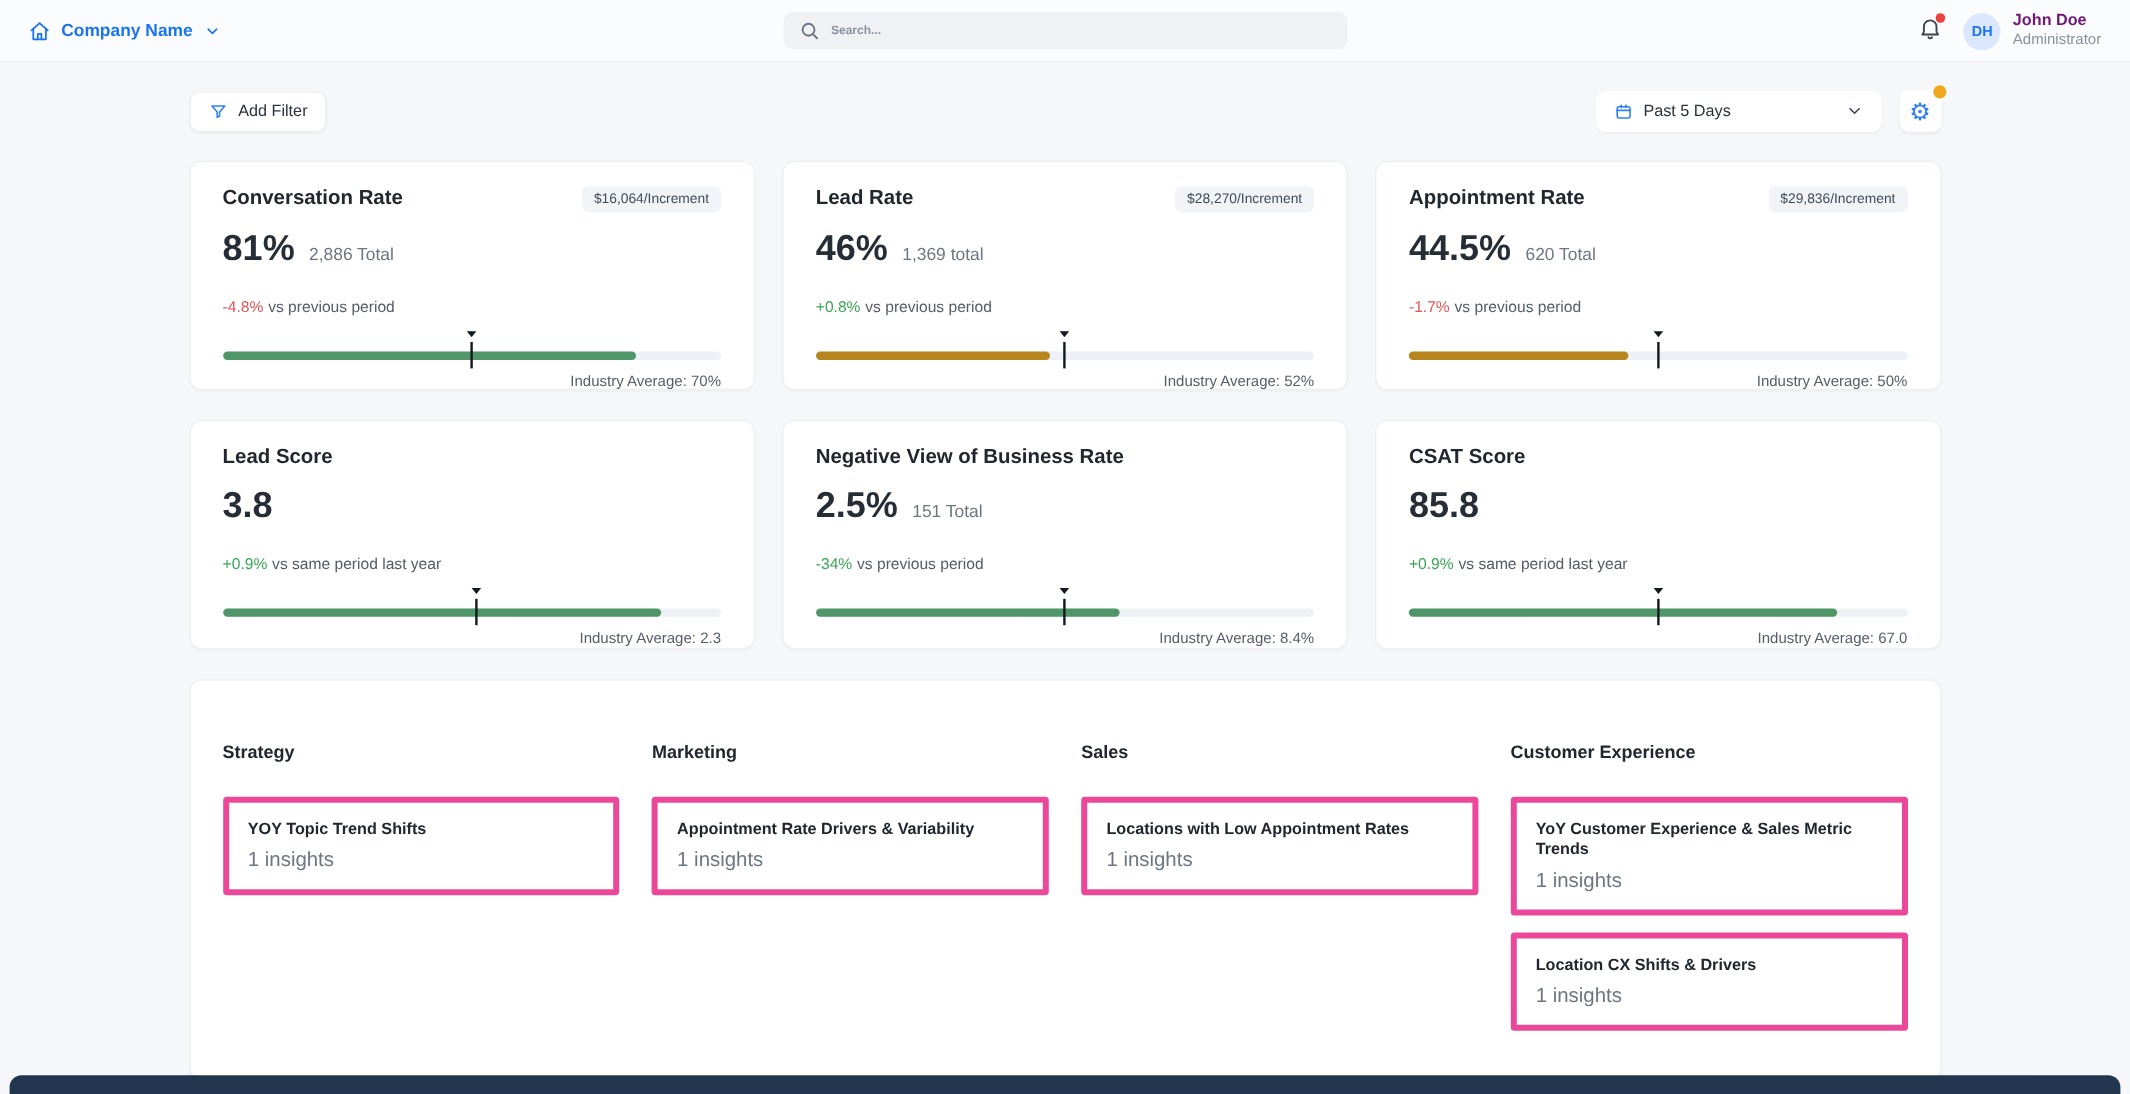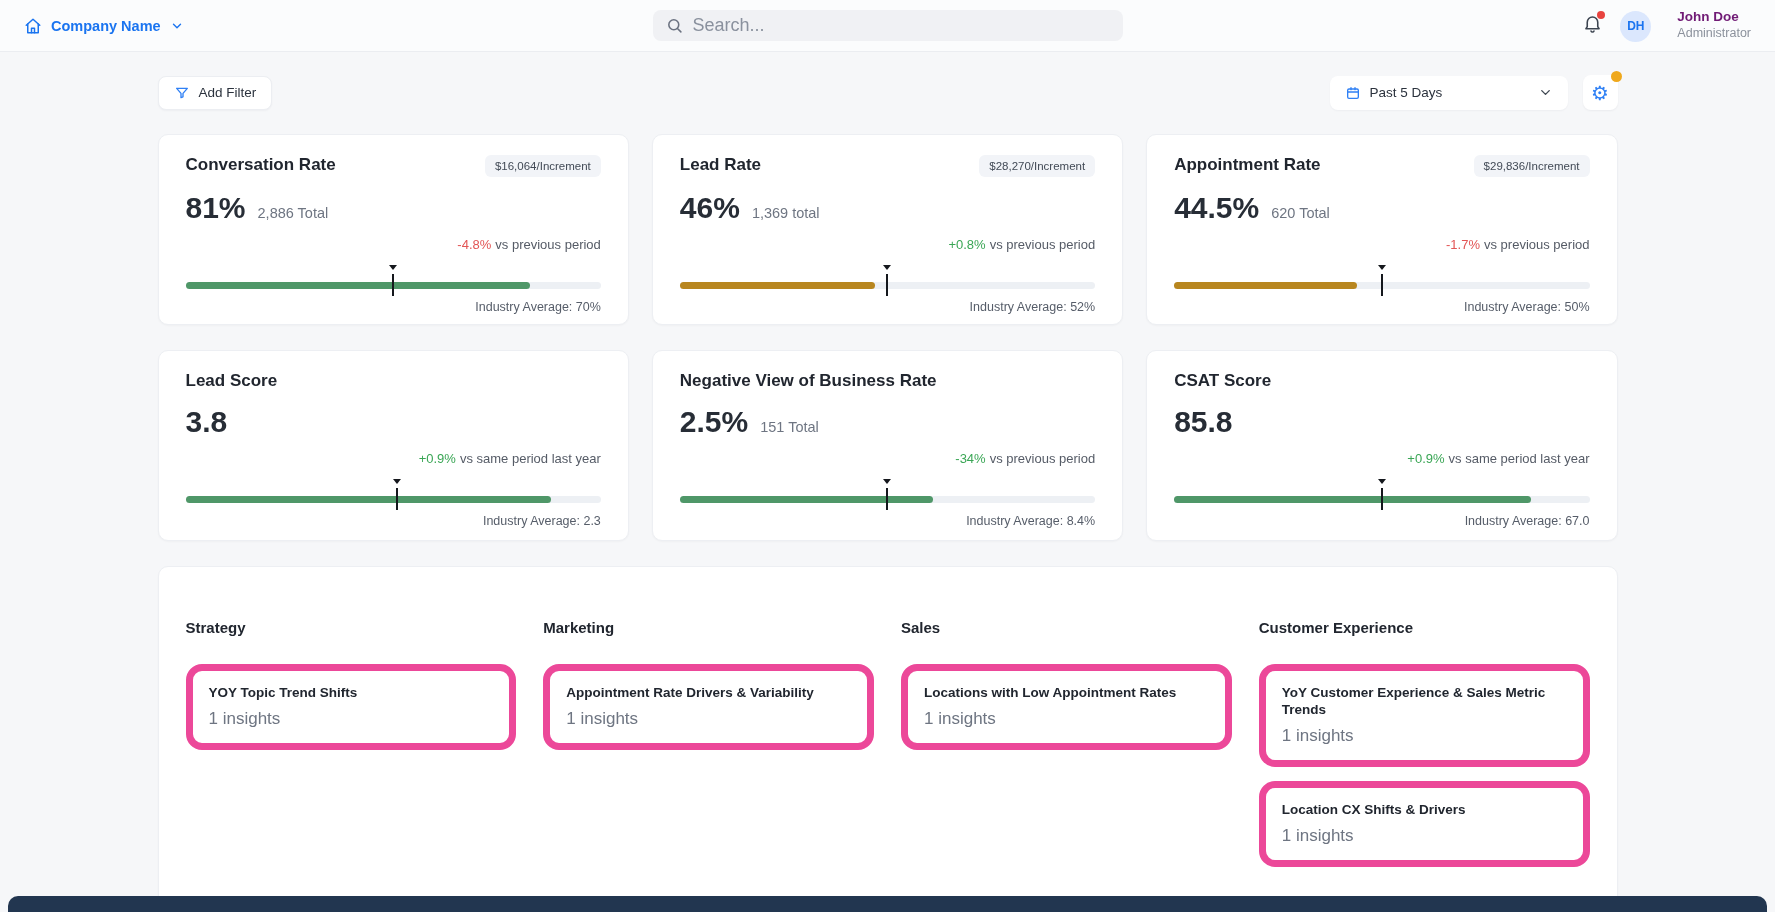--- a/index.html
+++ b/index.html
@@ -18,30 +18,30 @@
   .brand { display: flex; align-items: center; gap: 9px; color: #1a74f0; cursor: pointer; }
   .brand svg { display: block; }
   .brand-label { font-size: 14.5px; font-weight: 700; }
   .nav-search {
     position: absolute; left: 50%; transform: translateX(-50%);
     width: 470px; height: 31px; background: #f0f1f4; border-radius: 8px;
     display: flex; align-items: center; padding: 0 13px; gap: 10px;
   }
   .nav-search input {
     border: none; outline: none; background: transparent; width: 100%;
-    font-size: 18px; color: #c2410c; font-family: inherit;
+    font-size: 10px; color: #c2410c; font-family: inherit; font-weight: bold;
   }
   .nav-search input::placeholder { color: #8a919e; }
   .nav-right { margin-left: auto; display: flex; align-items: center; gap: 15px; }
   .bell-wrap { position: relative; cursor: pointer; padding: 2px; }
   .bell-dot {
     position: absolute; top: 0; right: 0; width: 8px; height: 8px;
     border-radius: 50%;
   }
-  .user-chip { display: flex; align-items: flex-end; gap: 26px; cursor: pointer; }
+  .user-chip { display: flex; align-items: flex-end; gap: 10px; cursor: pointer; }
   .avatar {
     width: 31px; height: 31px; border-radius: 50%; background: #dbe7fd;
     color: #1a74f0; font-size: 12px; font-weight: 700;
     display: flex; align-items: center; justify-content: center;
   }
   .user-name { font-size: 13.5px; font-weight: 700; color: #701a75; line-height: 1.25; }
   .user-role { font-size: 12.5px; color: #8b919c; line-height: 1.25; }
   
   .content { width: 1460px; margin: 0 auto; }
   .toolbar { margin-top: 23px; display: flex; justify-content: space-between; align-items: center; }
@@ -73,42 +73,42 @@
   .mc-head { display: flex; justify-content: space-between; align-items: flex-start; }
   .mc-title { font-size: 17px; font-weight: 700; color: #21262f; }
   .mc-badge {
     font-size: 11.5px; color: #424a56; background: #f2f4f8;
     padding: 5px 10px; border-radius: 6px; white-space: nowrap;
   }
   .mc-badge:empty { display: none; }
   .mc-value-row { margin-top: 14px; display: flex; align-items: baseline; gap: 12px; }
   .mc-value { font-size: 30px; font-weight: 700; color: #272d36; line-height: 1.1; }
   .mc-total { font-size: 14.5px; color: #6e7582; }
-  .mc-delta { margin-top: 13px; font-size: 13px; color: #555b66; text-align: right; }
+  .mc-delta { margin-top: 24px; font-size: 13px; color: #555b66; }
   .mc-delta-val { font-weight: 500; margin-right: 4px; }
   .mc-bar { position: relative; height: 7px; background: #edf0f4; border-radius: 4px; margin-top: 30px; }
   .mc-fill { position: absolute; left: 0; top: 0; height: 7px; border-radius: 4px; }
   .mc-marker {
     position: absolute; top: -17px; transform: translateX(-50%);
     display: flex; flex-direction: column; align-items: center; width: 10px;
   }
   .mc-marker-tri {
     width: 0; height: 0; border-left: 4px solid transparent; border-right: 4px solid transparent;
     border-top: 5px solid #15181d; margin-bottom: 4px;
   }
   .mc-marker-line { width: 2px; height: 22px; background: #15181d; }
   .mc-industry { margin-top: 11px; text-align: right; font-size: 12.5px; color: #565d69; }
   
   .insights-card { margin-top: 25px; min-height: 314px; padding: 26px 27px 40px; }
   .insights-title { font-size: 17px; font-weight: 700; color: #21262f; }
   .insights-grid { display: grid; grid-template-columns: repeat(4, 1fr); gap: 27px; margin-top: 26px; }
   .col-label { font-size: 15px; font-weight: 700; color: #21262f; }
   .col-items { margin-top: 28px; display: flex; flex-direction: column; gap: 14px; }
   .insight-item {
-    background: #fff; border: 7px solid #ec4899; border-radius: 16px;
+    background: #fff; border: 5px solid #ec4899; border-radius: 3px;
     padding: 14px 16px; cursor: pointer;
   }
   .ii-title { font-size: 13.5px; font-weight: 700; color: #21262f; line-height: 1.25; }
   .ii-count { margin-top: 7px; font-size: 17px; color: #6e7582; }
   
   .footer-strip {
     position: absolute; bottom: 0; left: 8px; right: 8px; height: 16px;
     border-radius: 10px 10px 0 0;
   }
   .icon { display: inline-flex; }

